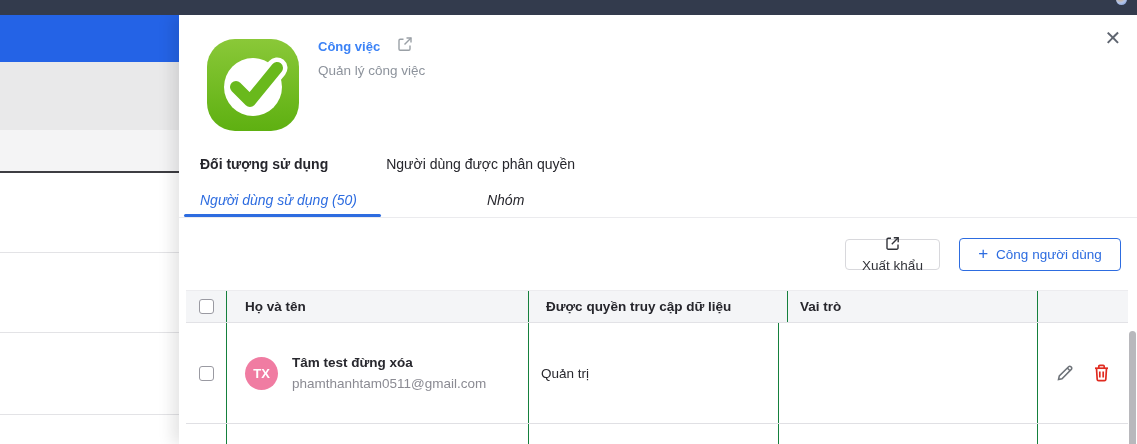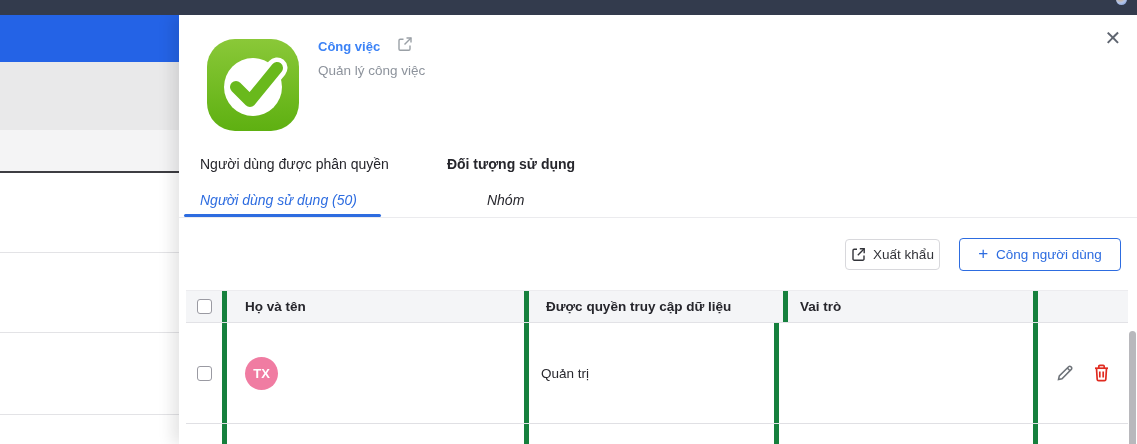--- a/index.html
+++ b/index.html
@@ -48,30 +48,30 @@
 
   
   .search-box { position:absolute; left:17px; top:224px; width:297px; height:31px; border:1px solid #d9d9de; border-radius:4px;
                 display:flex; align-items:center; padding:0 10px; background:#fff; }
   .search-box input { border:none; outline:none; flex:1; font-size:13.5px; color:#33343a; margin-left:8px;
                       font-family:"Liberation Sans","DejaVu Sans",sans-serif; background:transparent; }
   .search-box input::placeholder { color:#b4b4bc; }
 
   .btn { position:absolute; height:31px; border-radius:4px; background:#fff; display:flex; align-items:center;
          justify-content:center; font-size:13.5px; cursor:pointer; font-family:"Liberation Sans","DejaVu Sans",sans-serif; }
-  .btn-export { left:666px; top:224px; width:95px; border:1px solid #d8d8dc; color:#33343a; gap:7px; }
+  .btn-export { left:666px; top:224px; width:95px; border:1px solid #d8d8dc; color:#33343a; gap:7px;flex-direction:column; }
   .btn-add { left:780px; top:223px; width:162px; height:33px; border:1px solid #2d6ce0; color:#2d6ce0; gap:8px; }
   .btn-add .plus { font-size:17px; font-weight:400; line-height:1; margin-top:-2px; }
 
   
   .table { position:absolute; left:7px; top:275px; width:942px; }
   .t-header { display:flex; height:33px; background:#f4f5f7; border-top:1px solid #ececef; border-bottom:1px solid #e2e2e6; }
   .t-row { display:flex; height:101px; border-bottom:1px solid #e0e0e4; background:#fff; }
   .t-row-partial { display:flex; height:20px; background:#fff; }
-  .cell { border-right:5px solid #15803d; display:flex; align-items:center; }
+  .cell { border-right:1px solid #15803d; display:flex; align-items:center; }
   .cell:last-child { border-right:none; }
   .c-check { width:41px; justify-content:center; }
   .c-name { width:302px; padding-left:18px; }
   .c-role { width:250px; padding-left:12px; }
   .c-access { width:259px; padding-left:17px; }
   .c-actions { width:90px; justify-content:center; gap:17px; }
   .t-header .cell { font-size:13.5px; font-weight:bold; color:#26262c; }
 
   .checkbox { width:15px; height:15px; border:1px solid #9a9aa2; border-radius:3px; background:#fff; cursor:pointer; }
 
@@ -128,22 +128,22 @@
       <svg width="16" height="16" viewBox="0 0 16 16" fill="none" stroke="#9aa0a6" stroke-width="1.4">
         <path d="M13 9.5 V13 a1.2 1.2 0 0 1 -1.2 1.2 H3.2 A1.2 1.2 0 0 1 2 13 V4.4 A1.2 1.2 0 0 1 3.2 3.2 H6.5"></path>
         <path d="M9.5 2 H14 V6.5"></path>
         <path d="M14 2 L7.5 8.5"></path>
       </svg>
     </span>
     <div class="app-subtitle">Quản lý công việc</div>
   </div>
 
   <div class="main-tabs">
+    <div class="main-tab active">Đối tượng sử dụng</div>
     <div class="main-tab">Người dùng được phân quyền</div>
-    <div class="main-tab active">Đối tượng sử dụng</div>
   </div>
 
   <div class="sub-tabs">
     <div class="sub-tab active">Người dùng sử dụng (50)</div>
     <div class="sub-tab sub-tab-nhom">Nhóm</div>
   </div>
   <div class="subtab-underline"></div>
   <div class="subtab-divider"></div>
 
 
@@ -175,20 +175,24 @@
       <div class="cell c-actions"></div>
     </div>
 
     <div class="t-row">
       <div class="cell c-check">
         <span class="checkbox"></span>
       </div>
       <div class="cell c-name">
         <div class="person">
           <div class="avatar">TX</div>
+          <div>
+            <div class="p-name">Tâm test đừng xóa</div>
+            <div class="p-email">phamthanhtam0511@gmail.com</div>
+          </div>
         </div>
       </div>
       <div class="cell c-role">
         <span style="font-size:13.5px;color:#28282e">Quản trị</span>
       </div>
       <div class="cell c-access"></div>
       <div class="cell c-actions">
         <button class="icon-btn">
           <span style="display:flex">
             <svg width="20" height="20" viewBox="0 0 20 20" fill="none" stroke="#6d7278" stroke-width="1.5">

